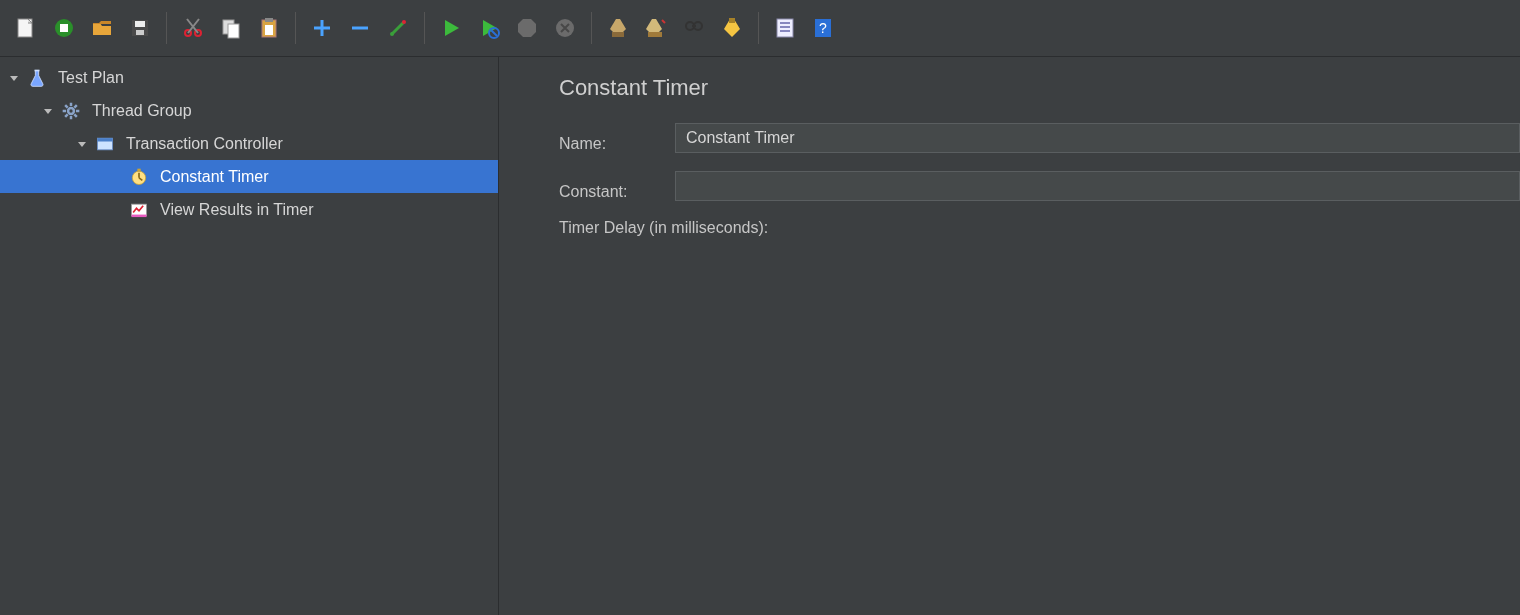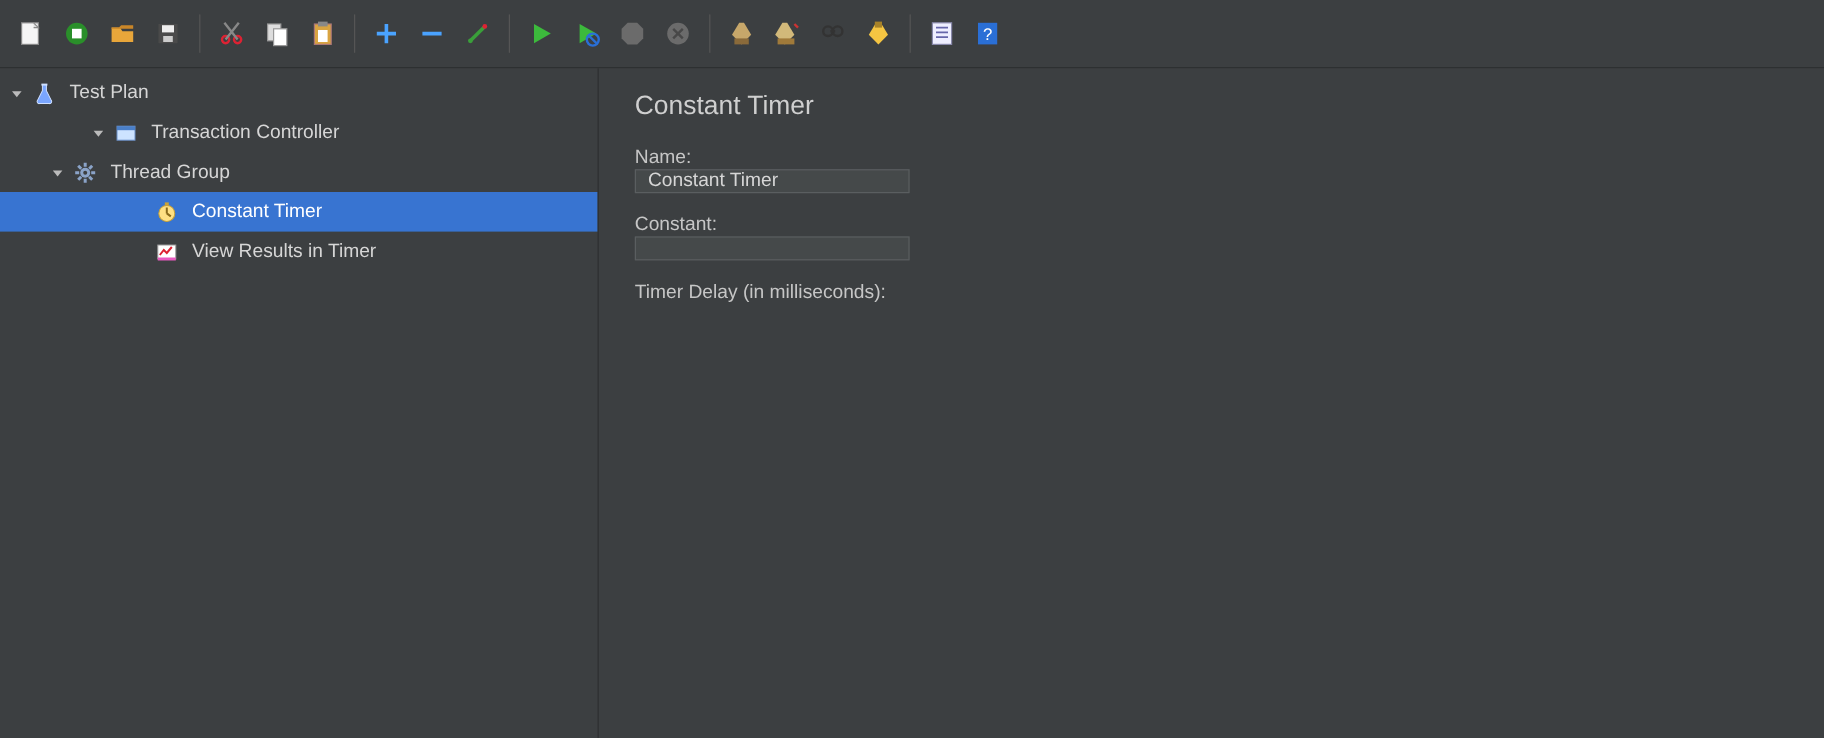--- a/index.html
+++ b/index.html
@@ -27,21 +27,21 @@
     border-radius:2px;
   }
   .toolbar-sep {
     width:1px; height:32px;
     background:#555;
     margin:0 6px;
   }
   .tool-btn svg, .tree-icon svg { display:block; }
 
   
-  .main { flex:1; display:flex; min-height:0; }
+  .main { flex:1; display:flex; min-height:0;gap:30px; }
   .tree-panel {
     width:498px;
     background:#3c3f41;
     border-right:1px solid #2b2d2f;
     overflow:auto;
   }
   .content-panel {
     flex:1;
     background:#3c3f41;
     padding:18px 0 0 30px;
@@ -67,23 +67,22 @@
   .tree-icon { width:22px; height:22px; display:flex; align-items:center; justify-content:center; margin-right:10px; }
   .tree-label { font-size:16px; color:#d6d6d6; }
   .tree-row.selected .tree-label { color:#ffffff; }
 
   
   .panel-title {
     font-size:22px; color:#cfcfcf; margin:0 0 22px 0;
     font-weight:400;
   }
   .form-row {
-    display:flex; align-items:flex-start;
+    display:flex; align-items:flex-end;
     margin-bottom:18px;
-    flex-direction:column;
   }
   .form-label {
     color:#c6c6c6; font-size:16px;
     white-space:nowrap;
     margin-right:14px;
   }
   .form-row.name .form-label { width:102px; }
   .form-row.comments .form-label { width:102px; }
   input.text-field {
     background:#45494a;
@@ -287,51 +286,51 @@
             </span>
             <span class="tree-icon">
               <svg width="20" height="20" viewBox="0 0 24 24">
                 <path d="M10 3h4v6l5 10a2 2 0 0 1-2 3H7a2 2 0 0 1-2-3l5-10z" fill="#7aa6ff" stroke="#cfe0ff"></path>
                 <rect x="9" y="2" width="6" height="2" fill="#cfe0ff"></rect>
               </svg>
             </span>
             <span class="tree-label">Test Plan</span>
           </div>
           <div class="tree-row">
-            <span class="tree-spacer" style="width: 68px;"></span>
-            <span class="tree-toggle">
-              <svg width="12" height="12" viewBox="0 0 12 12">
-                <path d="M2 4l4 5 4-5z" fill="#bbbbbb"></path>
-              </svg>
-            </span>
-            <span class="tree-icon">
-              <svg width="20" height="20" viewBox="0 0 24 24">
-                <rect x="3" y="5" width="18" height="14" fill="#cde3ff" stroke="#6a8fc8"></rect>
-                <rect x="3" y="5" width="18" height="4" fill="#4a7fc8"></rect>
-              </svg>
-            </span>
-            <span class="tree-label">Transaction Controller</span>
-          </div>
-          <div class="tree-row">
             <span class="tree-spacer" style="width: 34px;"></span>
             <span class="tree-toggle">
               <svg width="12" height="12" viewBox="0 0 12 12">
                 <path d="M2 4l4 5 4-5z" fill="#bbbbbb"></path>
               </svg>
             </span>
             <span class="tree-icon">
               <svg width="20" height="20" viewBox="0 0 24 24">
                 <circle cx="12" cy="12" r="5" fill="#8aa3c8"></circle>
                 <g stroke="#8aa3c8" stroke-width="3">
                   <path d="M12 2v4M12 18v4M2 12h4M18 12h4M5 5l3 3M16 16l3 3M19 5l-3 3M8 16l-3 3"></path>
                 </g>
                 <circle cx="12" cy="12" r="2" fill="#3c3f41"></circle>
               </svg>
             </span>
             <span class="tree-label">Thread Group</span>
+          </div>
+          <div class="tree-row">
+            <span class="tree-spacer" style="width: 68px;"></span>
+            <span class="tree-toggle">
+              <svg width="12" height="12" viewBox="0 0 12 12">
+                <path d="M2 4l4 5 4-5z" fill="#bbbbbb"></path>
+              </svg>
+            </span>
+            <span class="tree-icon">
+              <svg width="20" height="20" viewBox="0 0 24 24">
+                <rect x="3" y="5" width="18" height="14" fill="#cde3ff" stroke="#6a8fc8"></rect>
+                <rect x="3" y="5" width="18" height="4" fill="#4a7fc8"></rect>
+              </svg>
+            </span>
+            <span class="tree-label">Transaction Controller</span>
           </div>
           <div class="tree-row selected">
             <span class="tree-spacer" style="width: 102px;"></span>
             <span class="tree-toggle"></span>
             <span class="tree-icon">
               <svg width="20" height="20" viewBox="0 0 24 24">
                 <circle cx="12" cy="13" r="8" fill="#ffe083" stroke="#caa336"></circle>
                 <path d="M12 13V7M12 13l4 3" stroke="#8a6a1a" stroke-width="2"></path>
                 <rect x="10" y="2" width="4" height="3" fill="#caa336"></rect>
               </svg>

